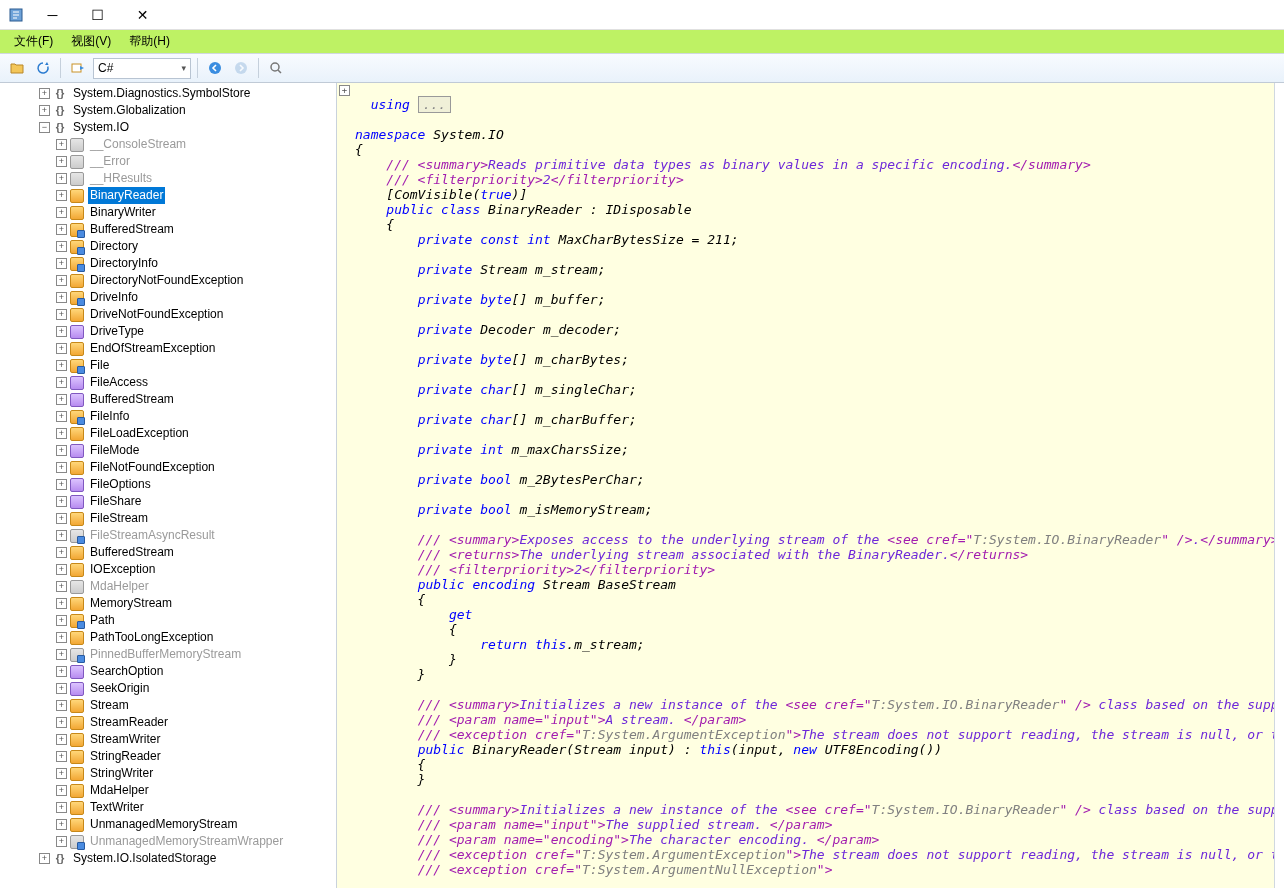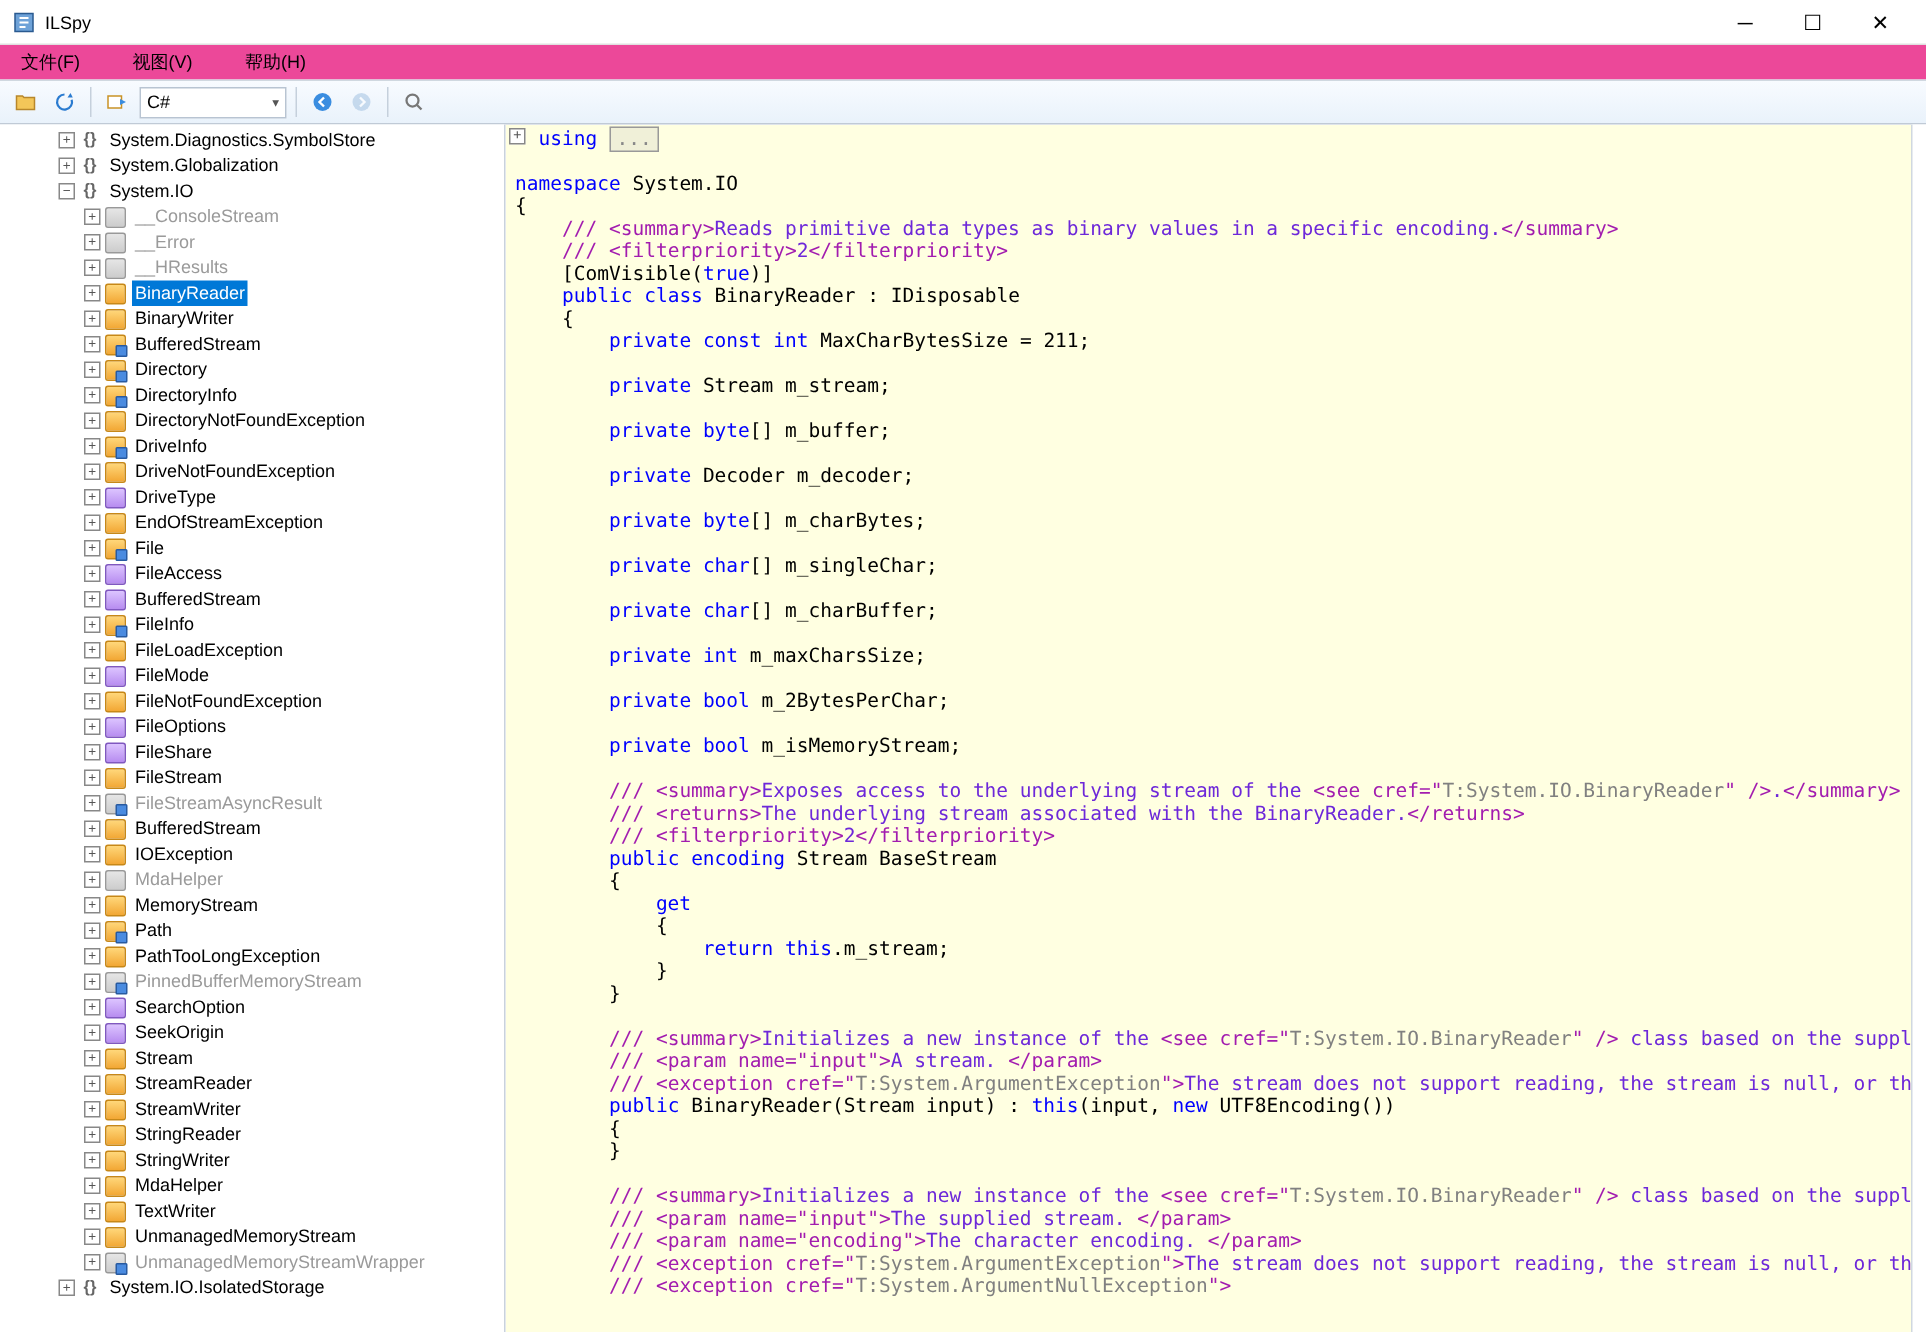--- a/index.html
+++ b/index.html
@@ -2,42 +2,42 @@
 <html><head>
 <meta charset="utf-8">
 <style>
 * { box-sizing: border-box; margin: 0; padding: 0; }
 body { font-family: "Microsoft YaHei", "Segoe UI", Tahoma, sans-serif; font-size: 12px; background: #fff; overflow: hidden; width: 1284px; height: 888px; }
 .titlebar { height: 30px; background: #fff; display: flex; align-items: center; padding: 0 8px; border-bottom: 1px solid #e0e0e0; }
 .titlebar .icon { width: 16px; height: 16px; margin-right: 6px; }
 .titlebar .title { flex: 1; font-size: 12px; }
 .titlebar .winbtns { display: flex; gap: 0; }
 .titlebar .winbtn { width: 45px; height: 30px; display: flex; align-items: center; justify-content: center; font-size: 14px; cursor: pointer; }
-.menubar { height: 23px; display: flex; align-items: center; padding: 0 6px; gap: 19px; background: #ec4899; }
+.menubar { height: 23px; display: flex; align-items: center; padding: 0 6px; gap: 2px; background: #bef264; }
 .menubar .menuitem { padding: 2px 8px; cursor: pointer; }
 .toolbar { height: 30px; background: linear-gradient(#f8fbff,#e9f2fb); border-top: 1px solid #d0d8e0; border-bottom: 1px solid #c0cad6; display: flex; align-items: center; padding: 0 6px; gap: 4px; }
 .toolbar .tbtn { width: 22px; height: 22px; display: flex; align-items: center; justify-content: center; border: 1px solid transparent; border-radius: 2px; cursor: pointer; }
 .toolbar .sep { width: 1px; height: 20px; background: #c5d0dc; margin: 0 2px; }
 .toolbar .combo { display: flex; align-items: center; background: #fff; border: 1px solid #b8c4d2; height: 21px; width: 98px; padding: 0 4px; font-size: 12px; }
 .toolbar .combo .arrow { margin-left: auto; font-size: 9px; color: #555; }
 .main { display: flex; height: calc(888px - 30px - 23px - 30px); }
 .treepane { width: 337px; border-right: 1px solid #c9d2dc; overflow-y: scroll; position: relative; background:#fff; }
 .tree { padding: 2px 0 2px 0; white-space: nowrap; }
 .tree .node { display: flex; align-items: center; height: 17px; line-height: 17px; font-size: 12px; cursor: pointer; }
 .tree .toggle { width: 11px; height: 11px; border: 1px solid #888; background: #fff; color:#555; font-size: 9px; line-height: 9px; text-align: center; margin-right: 3px; cursor: pointer; flex-shrink:0; }
 .tree .nsicon { width: 14px; height: 14px; margin-right: 4px; color:#666; display:flex; align-items:center; justify-content:center; font-weight:bold; font-size:11px; }
 .tree .clsicon { width: 14px; height: 14px; margin-right: 4px; background: linear-gradient(#ffd77a,#f2a734); border:1px solid #c78818; border-radius:2px; position:relative; flex-shrink:0;}
 .tree .clsicon.internal { background: linear-gradient(#e6e6e6,#ccc); border-color:#999; }
 .tree .clsicon.sealed::after{content:"";position:absolute;right:-2px;bottom:-2px;width:6px;height:6px;background:#4a8be0;border:1px solid #285aa0;border-radius:1px;}
 .tree .enumicon{ width:14px;height:14px;margin-right:4px;background:linear-gradient(#dcc4ff,#b78cf0);border:1px solid #8058c0;border-radius:2px;flex-shrink:0;}
 .tree .label { padding: 0 2px; }
 .tree .label.gray { color: #9a9a9a; }
 .tree .node.selected .label { background: #0078d7; color: #fff; }
 .codepane { flex: 1; background: #ffffe1; overflow: auto; position: relative; font-family: Consolas, monospace; font-size: 13px; line-height: 15px; color: #000; }
-.codepane pre { padding: 2px 6px 6px 6px; margin: 0; white-space: pre; }
+.codepane pre { padding: 2px 6px 6px 6px; margin: 12px; white-space: pre; font-style: italic; }
 .gutter-btn { position: absolute; left: 2px; top: 2px; width: 11px; height: 11px; border: 1px solid #888; background:#fff; color:#555; font-size:9px; line-height:9px; text-align:center; cursor:pointer;}
 .codepane .box { border:1px solid #999; background:#f0f0d8; padding:0 4px; color:#888;}
 .kw { color: #0000ff; }
 .cmt { color: #6d28d9; } .cmtgray{color:#a21caf;}
 .cref{color:#808080;}
 .sightpane { width: 10px; background:#fff; border-left:1px solid #d0d8e0; display:flex; flex-direction:column; align-items:center; gap:26px; padding-top:16px;}
 
 .treepane::-webkit-scrollbar,.codepane::-webkit-scrollbar{width:17px;height:17px;}
 .treepane::-webkit-scrollbar-thumb,.codepane::-webkit-scrollbar-thumb{background:#cdcdcd;border:1px solid #a6a6a6;}
 .treepane::-webkit-scrollbar-track,.codepane::-webkit-scrollbar-track{background:#f0f0f0;}
@@ -45,21 +45,20 @@
 </head>
 <body>
 
 <div class="titlebar">
   <span class="icon">
     <svg width="16" height="16" viewBox="0 0 16 16">
         <rect x="2" y="2" width="12" height="12" fill="#6ea2d8" stroke="#2a5a90"></rect>
         <path d="M5 5h6M5 8h6M5 11h4" stroke="#fff" stroke-width="1.2"></path>
       </svg>
   </span>
-  <span class="title">ILSpy</span>
   <div class="winbtns">
     <div class="winbtn">─</div>
     <div class="winbtn">☐</div>
     <div class="winbtn">✕</div>
   </div>
 </div>
 
 <div class="menubar">
   <div class="menuitem"><span>文件(F)</span></div>
   <div class="menuitem"><span>视图(V)</span></div>

